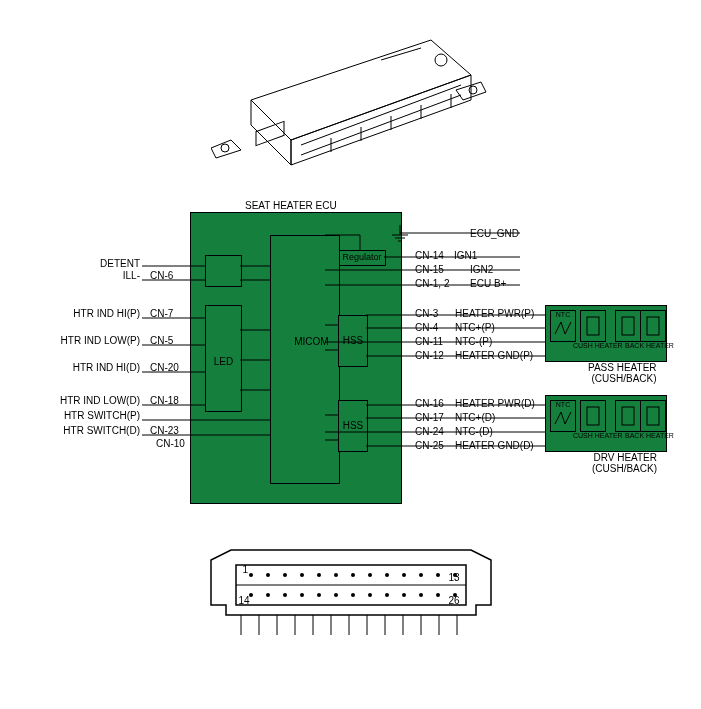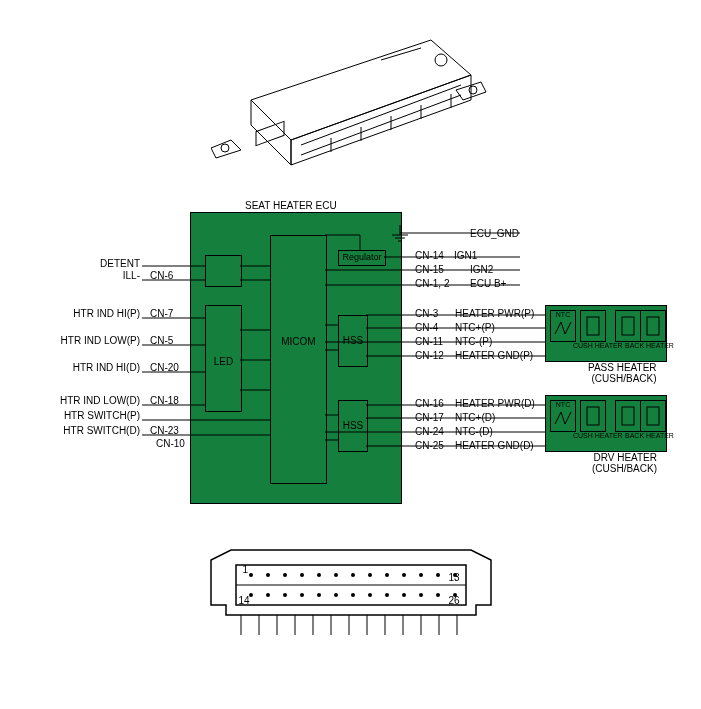--- a/index.html
+++ b/index.html
@@ -93,21 +93,21 @@
   <div class="schematic">
 
     <div class="label" style="left:225px; top:0;">SEAT HEATER ECU</div>
 
     <div class="box" style="left:170px; top:12px; width:210px; height:290px;"></div>
 
     <div class="box" style="left:185px; top:55px; width:35px; height:30px;"></div>
 
     <div class="box" style="left:318px; top:50px; width:46px; height:14px; font-size:9px; text-align:center; line-height:13px;">Regulator</div>
 
-    <div class="box" style="left:250px; top:35px; width:55px; height:247px; text-align:center;">
+    <div class="box" style="left:250px; top:35px; width:55px; height:247px; text-align:center;padding-left:13px;">
       <div style="margin-top:100px;">MICOM</div>
     </div>
 
     <div class="box" style="left:185px; top:105px; width:35px; height:105px; text-align:center;">
       <div style="margin-top:50px;">LED</div>
     </div>
 
     <div class="box" style="left:318px; top:115px; width:28px; height:50px; text-align:center; line-height:50px;">HSS</div>
     <div class="box" style="left:318px; top:200px; width:28px; height:50px; text-align:center; line-height:50px;">HSS</div>
 

